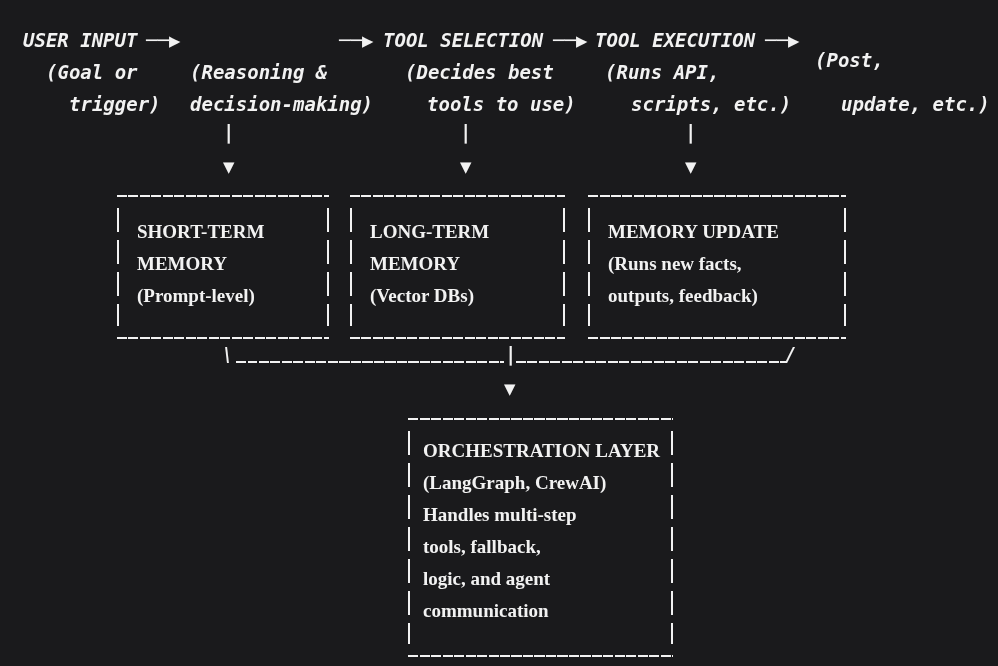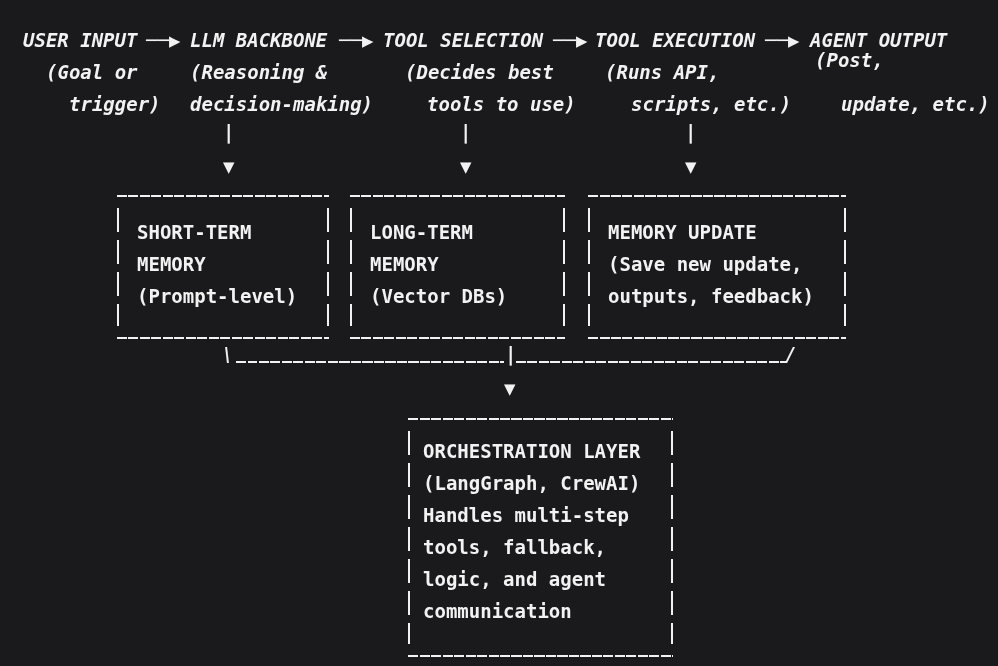--- a/index.html
+++ b/index.html
@@ -26,43 +26,41 @@
     position:absolute;
     background-image:
       repeating-linear-gradient(90deg, var(--fg) 0 10px, rgba(0,0,0,0) 10px 11.5px),
       repeating-linear-gradient(90deg, var(--fg) 0 10px, rgba(0,0,0,0) 10px 11.5px),
       repeating-linear-gradient(180deg, var(--fg) 0 24px, rgba(0,0,0,0) 24px 32px),
       repeating-linear-gradient(180deg, var(--fg) 0 24px, rgba(0,0,0,0) 24px 32px);
     background-repeat:no-repeat;
     background-size:100% 2px, 100% 2px, 2px calc(100% - 26px), 2px calc(100% - 26px);
     background-position:0 0, 0 100%, 0 13px, 100% 13px;
   }
-  .abox .line{display:block;white-space:pre;}
+  .abox .line{display:block;white-space:pre;font-family:Liberation Serif, serif;}
   .membox{padding:21px 0 0 20px;}
   .orchbox{padding:17px 0 0 15px;}
   
   .hbar{
     position:absolute;height:2px;
     background-image:repeating-linear-gradient(90deg, var(--fg) 0 10px, rgba(0,0,0,0) 10px 11.5px);
   }
 </style>
 </head>
 <body>
 
 <div id="canvas">
 
   <span class="t" style="left:23px;top:24px">USER INPUT</span>
   <span class="t" style="left:146px;top:24px">──▶</span>
-  <span class="t" style="left:190px;top:24px">LLM BACKBONE</span>
   <span class="t" style="left:339px;top:24px">──▶</span>
   <span class="t" style="left:383px;top:24px">TOOL SELECTION</span>
   <span class="t" style="left:553px;top:24px">──▶</span>
   <span class="t" style="left:595px;top:24px">TOOL EXECUTION</span>
   <span class="t" style="left:765px;top:24px">──▶</span>
-  <span class="t" style="left:810px;top:24px">AGENT OUTPUT</span>
 
   <span class="t" style="left:46px;top:56px">(Goal or</span>
   <span class="t" style="left:190px;top:56px">(Reasoning &amp;</span>
   <span class="t" style="left:405px;top:56px">(Decides best</span>
   <span class="t" style="left:605px;top:56px">(Runs API,</span>
   <span class="t" style="left:815px;top:44px">(Post,</span>
 
   <span class="t" style="left:69px;top:88px">trigger)</span>
   <span class="t" style="left:190px;top:88px">decision-making)</span>
   <span class="t" style="left:427px;top:88px">tools to use)</span>
@@ -83,21 +81,21 @@
   </div>
 
   <div class="abox membox" style="left:350px;top:195px;width:195px;height:123px">
     <span class="line">LONG-TERM</span>
     <span class="line">MEMORY</span>
     <span class="line">(Vector DBs)</span>
   </div>
 
   <div class="abox membox" style="left:588px;top:195px;width:238px;height:123px">
     <span class="line">MEMORY UPDATE</span>
-    <span class="line">(Save new update,</span>
+    <span class="line">(Runs new facts,</span>
     <span class="line">outputs, feedback)</span>
   </div>
 
   <span class="t" style="left:222px;top:338px">\</span>
   <div class="hbar" style="left:236px;top:361px;width:268px"></div>
   <span class="t" style="left:505px;top:338px">|</span>
   <div class="hbar" style="left:516px;top:361px;width:271px"></div>
   <span class="t" style="left:785px;top:338px">/</span>
   <span class="t" style="left:504px;top:372px">▼</span>
 

